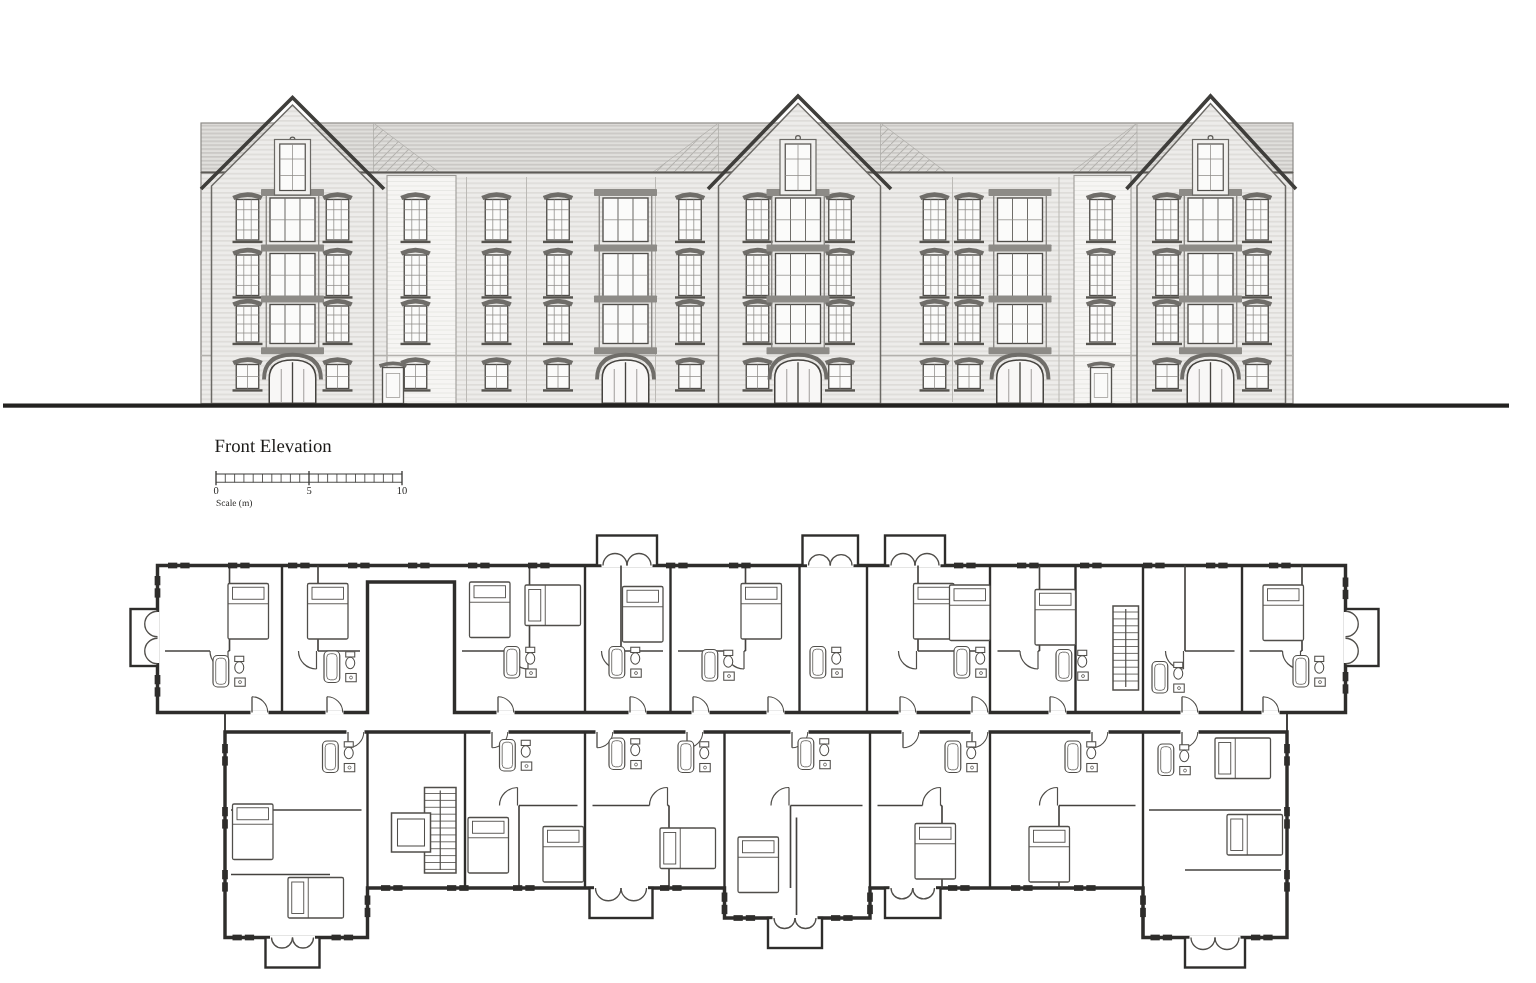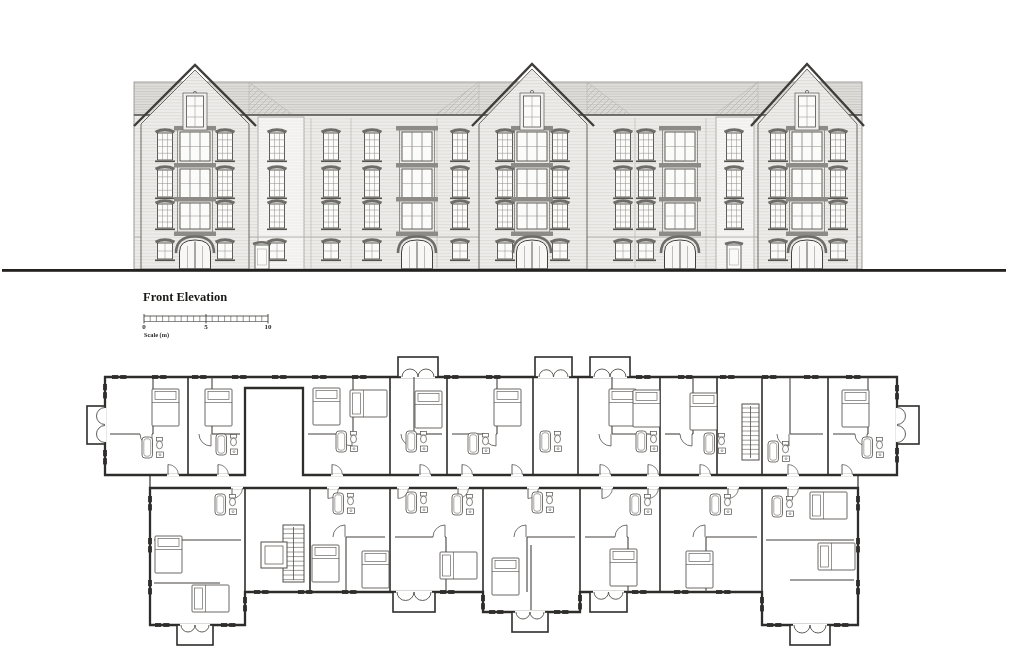--- a/index.html
+++ b/index.html
@@ -1,17 +1,17 @@
 <!DOCTYPE html>
 <html><head>
 <meta charset="utf-8">
 <style>
   html,body{margin:0;padding:0;background:#ffffff;}
   .page{position:relative;width:1024px;height:655px;background:#ffffff;overflow:hidden;
-        font-family:"Liberation Serif", serif;font-weight:bold;}
+        font-family:"Liberation Serif", serif;}
   svg{display:block;}
   .title-text{font-family:"Liberation Serif", serif;font-size:12.5px;fill:#1b1a18;}
   .tick-label{font-family:"Liberation Serif", serif;font-size:7px;fill:#2a2927;}
   .caption-label{font-family:"Liberation Serif", serif;font-size:6.3px;fill:#2a2927;}
 </style>
 </head>
 <body>
 
 <div class="page">
   <svg width="1024" height="655" viewBox="0 0 1024 655">

